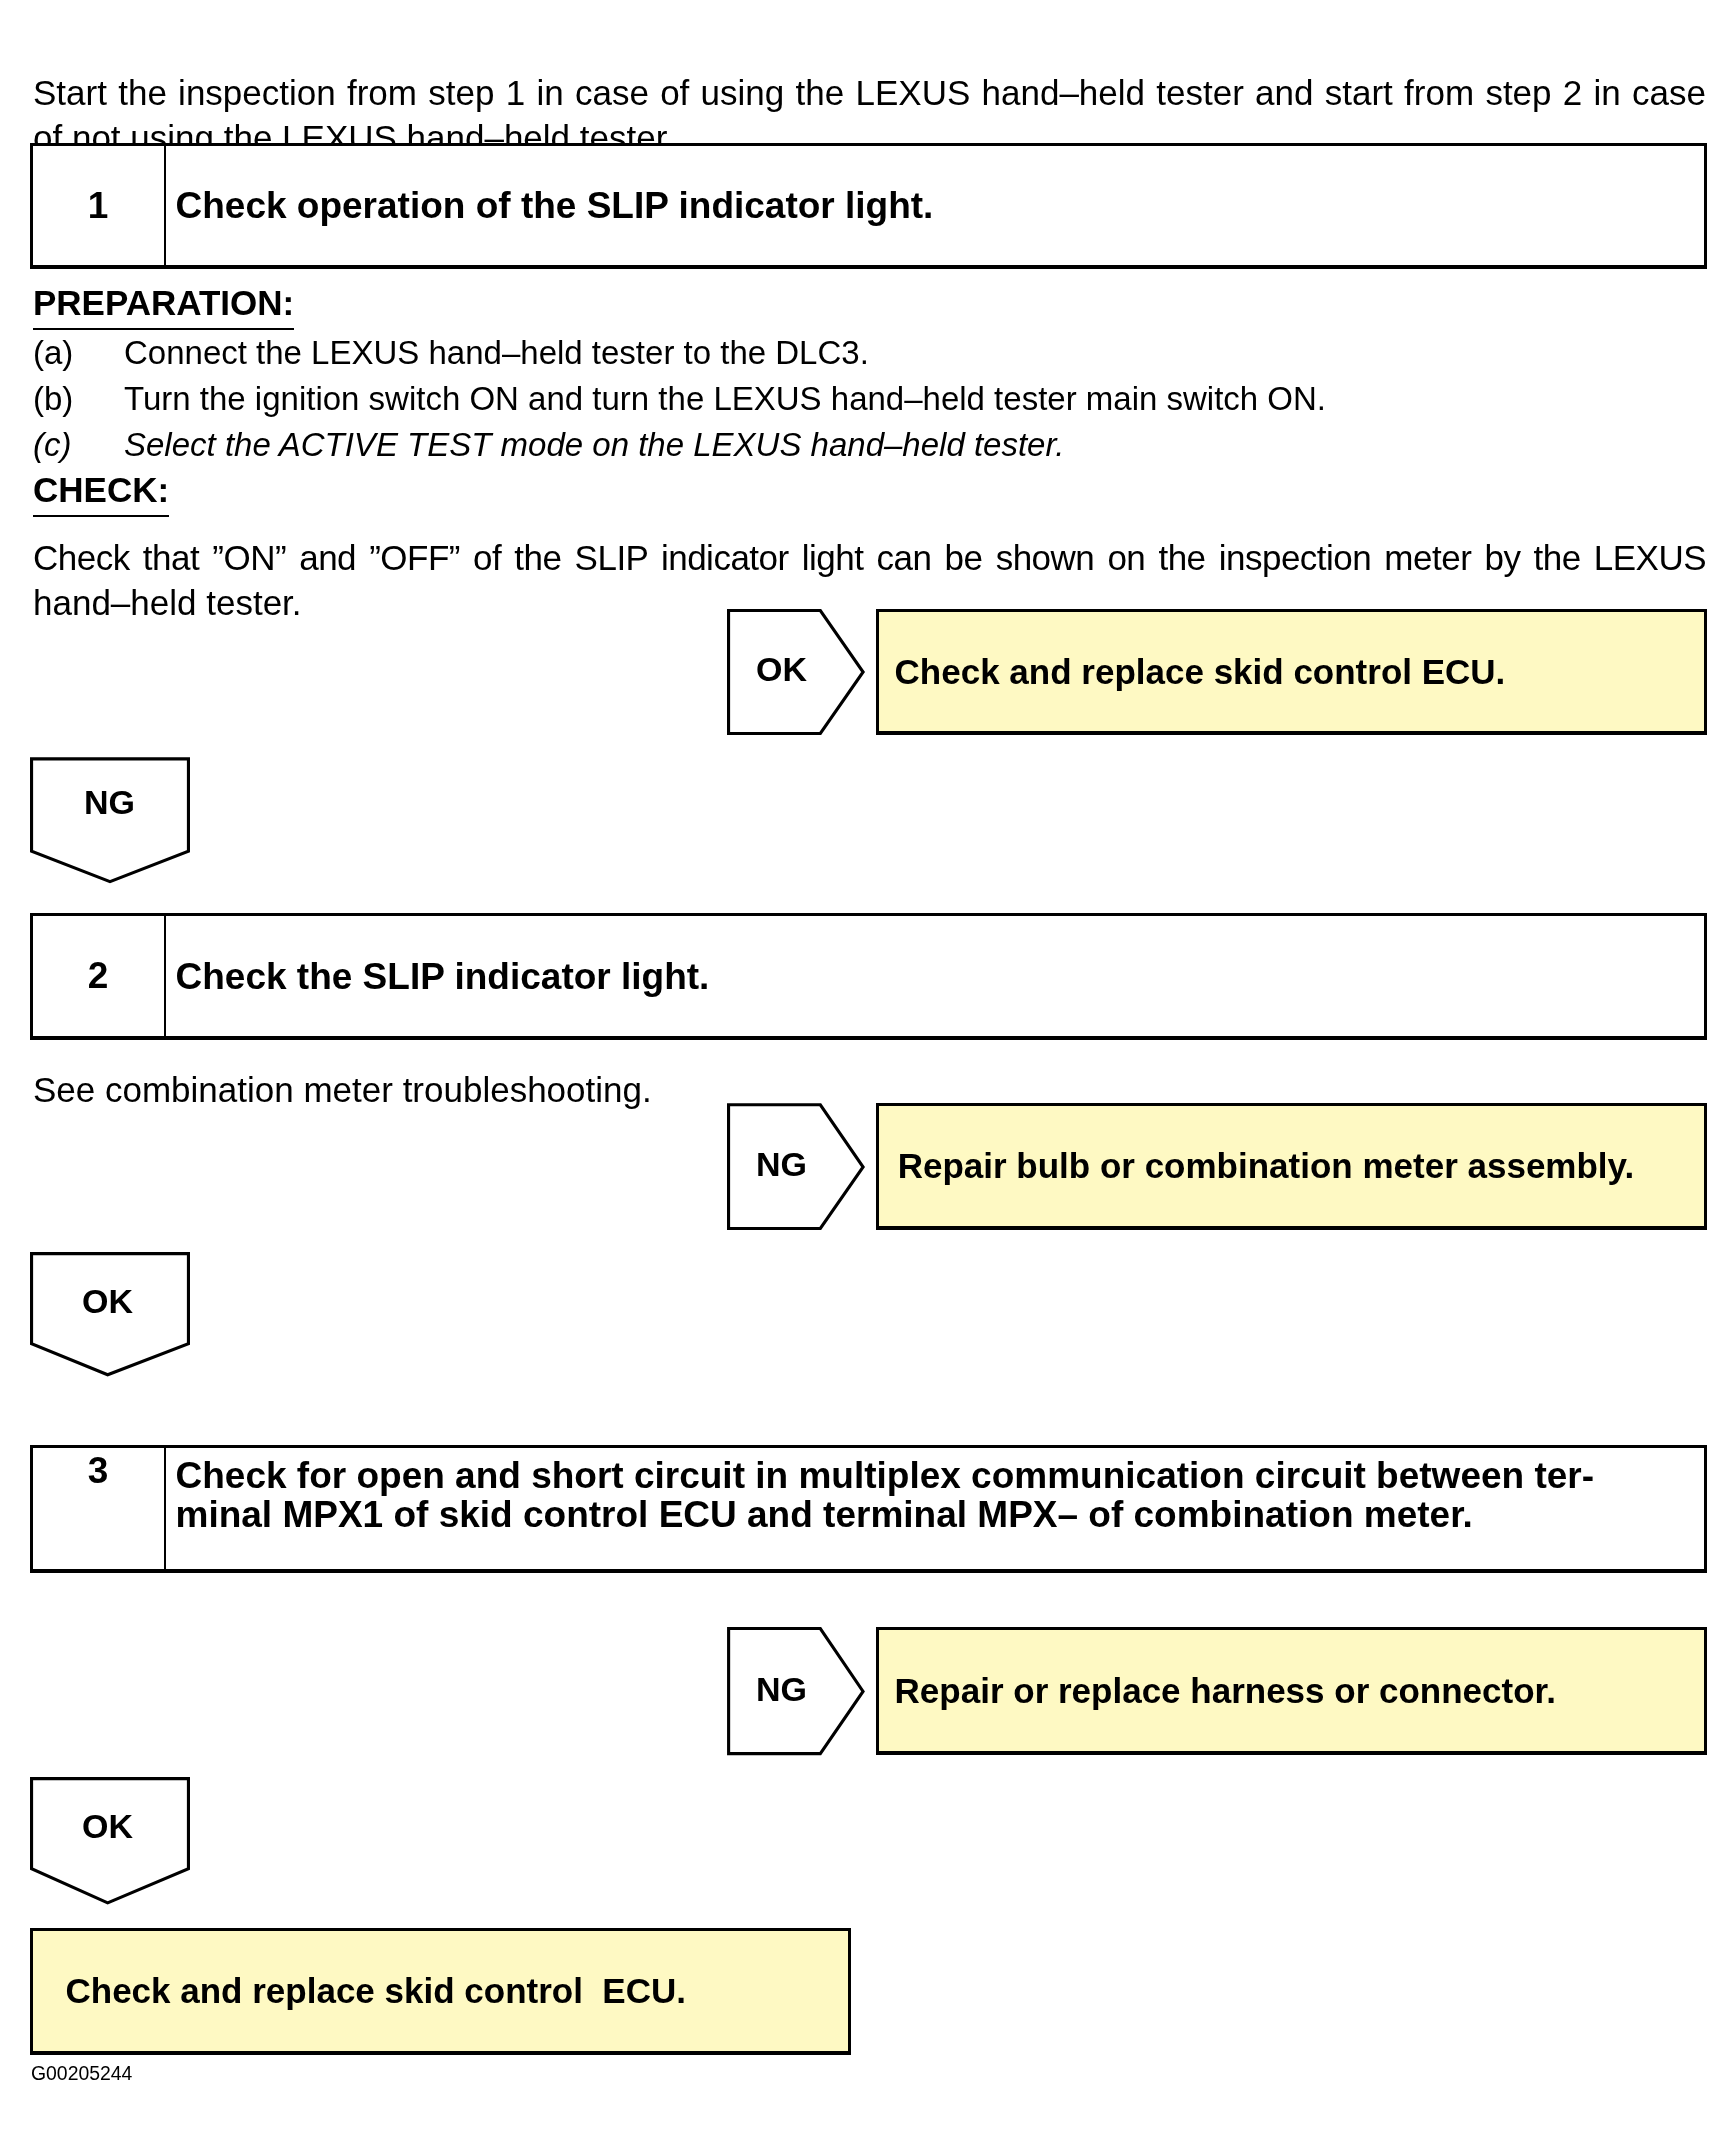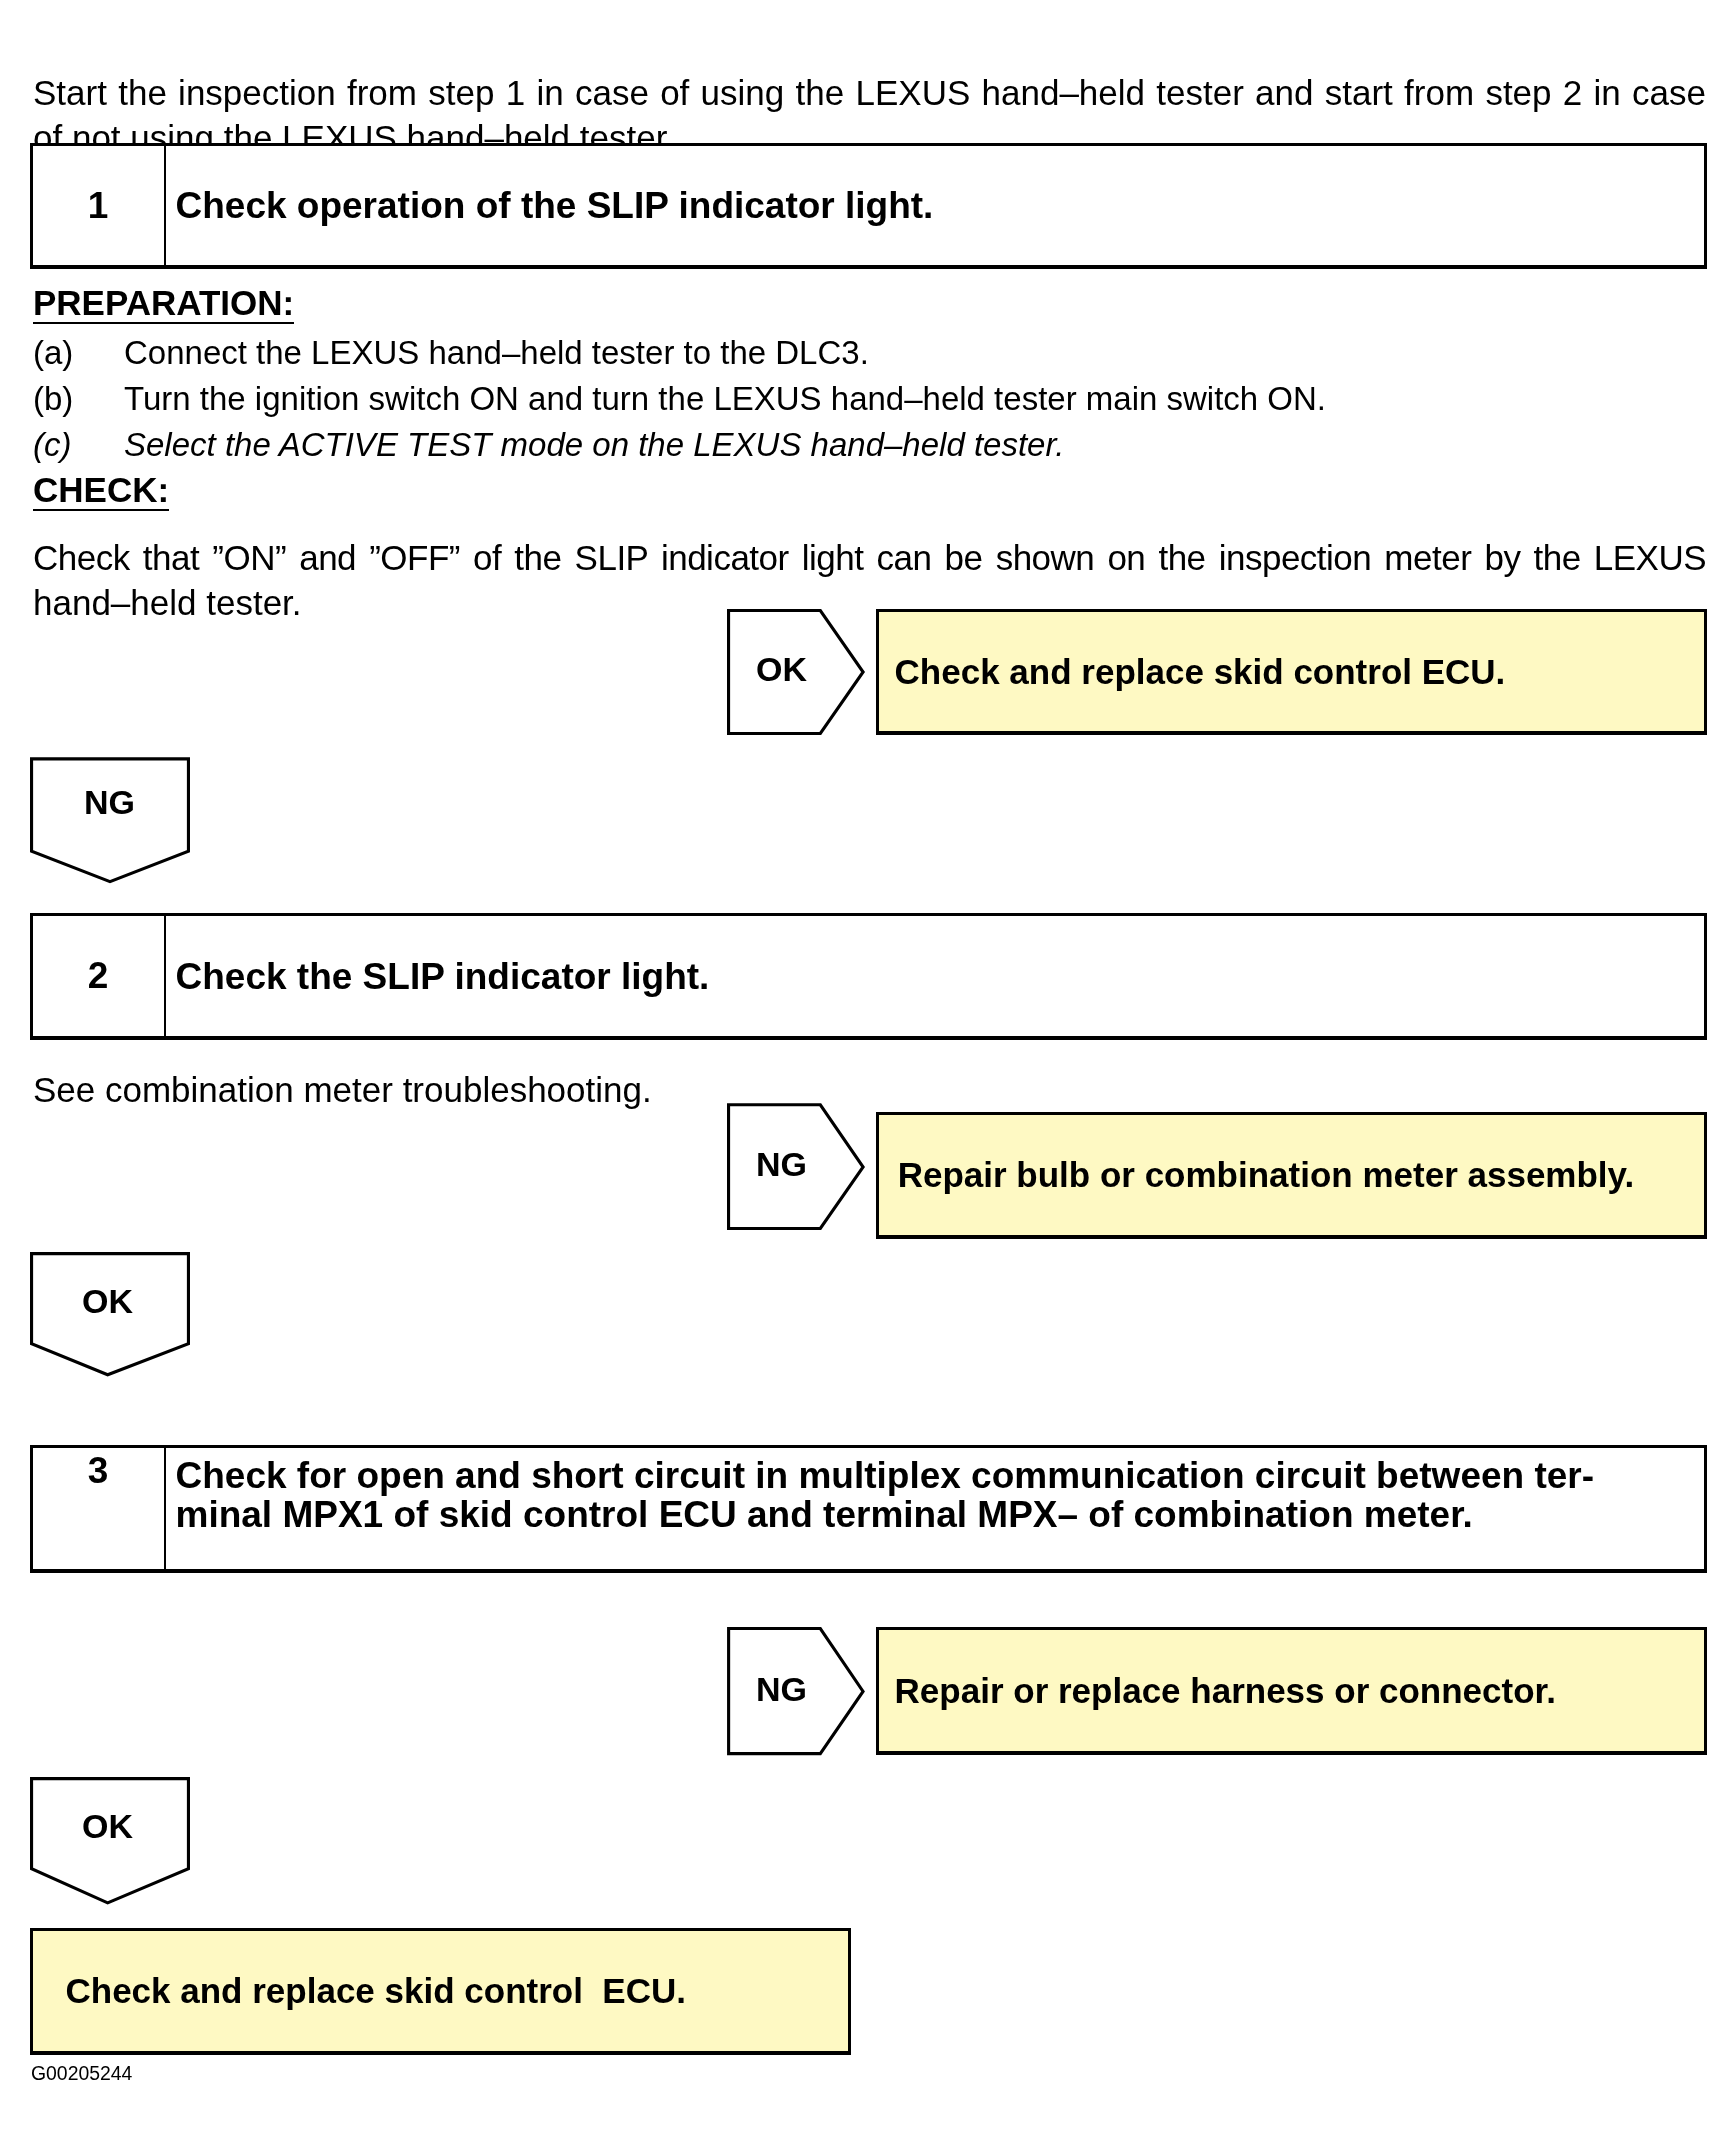--- a/index.html
+++ b/index.html
@@ -2,21 +2,21 @@
 <html style="font-size:12.4px"><head>
 <meta charset="utf-8">
 <style>
   html, body { margin: 0; padding: 0; background: #ffffff; }
   body { width: 1736px; height: 2140px; position: relative; overflow: hidden;
          font-family: "Liberation Sans", "DejaVu Sans", sans-serif; color: #000; }
   .abs { position: absolute; }
   .body-text { font-size: 35px; line-height: 44px; white-space: nowrap; margin-top: 20px; }
   .justify-line { text-align: justify; text-align-last: justify; white-space: normal; }
   .heading { font-size: 35px; font-weight: bold; line-height: 39px; white-space: nowrap;
-             border-bottom: 2.3px solid #000; padding-bottom: 0; display: inline-block; }
+             border-bottom: 2.3px solid #000; padding-bottom: 6px; display: inline-block; }
   .step-box { position: absolute; left: 29.5px; width: 1677px; box-sizing: border-box;
               border: 3.1px solid #000; border-top-width: 3.9px; border-bottom-width: 4.7px; background: #fff; }
   .step-num { position: absolute; left: 0; top: 0; bottom: 0; width: 131px;
               border-right: 2.3px solid #000; font-size: 37px; font-weight: bold;
               display: flex; align-items: center; justify-content: center; }
   .step-title { position: absolute; left: 143px; right: 15.6px; top: 0; bottom: 0;
                 font-size: 37px; font-weight: bold; display: flex; align-items: center; line-height: 39px; }
   .step-title.top-align { align-items: flex-start; padding-top: 3.1px; }
   .result-box { position: absolute; box-sizing: border-box; border: 3.1px solid #000;
                 border-top-width: 3.9px; border-bottom-width: 4.7px; background: #fef9c3;
@@ -80,21 +80,21 @@
 </div>
 
 <div class="abs body-text" style="left:33px; top:1048px;">See combination meter troubleshooting.</div>
 
 <div class="arrow" style="left:727px; top:1103px; width:140px; height:128px;">
   <svg width="140" height="128" viewBox="0 0 180 164">
     <polygon points="2,2 120,2 175,82 120,161 2,161" fill="#fff" stroke="#000" stroke-width="4"></polygon>
   </svg>
   <div class="arrow-label" style="left:0; width:109px; top:42px;">NG</div>
 </div>
-<div class="result-box" style="left:876px; top:1103px; width:831px; height:127px; padding-left:18.7px;margin-top:9px;">Repair bulb or combination meter assembly.</div>
+<div class="result-box" style="left:876px; top:1103px; width:831px; height:127px; padding-left:18.7px;">Repair bulb or combination meter assembly.</div>
 
 <div class="arrow" style="left:29.5px; top:1252px; width:160px; height:126px;">
   <svg width="160" height="126" viewBox="0 0 206 162">
     <polygon points="2,2 204,2 204,118 100,158 2,118" fill="#fff" stroke="#000" stroke-width="4"></polygon>
   </svg>
   <div class="arrow-label" style="left:0; width:156px; top:29.5px;">OK</div>
 </div>
 
 <div class="step-box" style="top:1445px; height:128px;">
   <div class="step-num" style="align-items:flex-start; padding-top:1.6px;">3</div>

